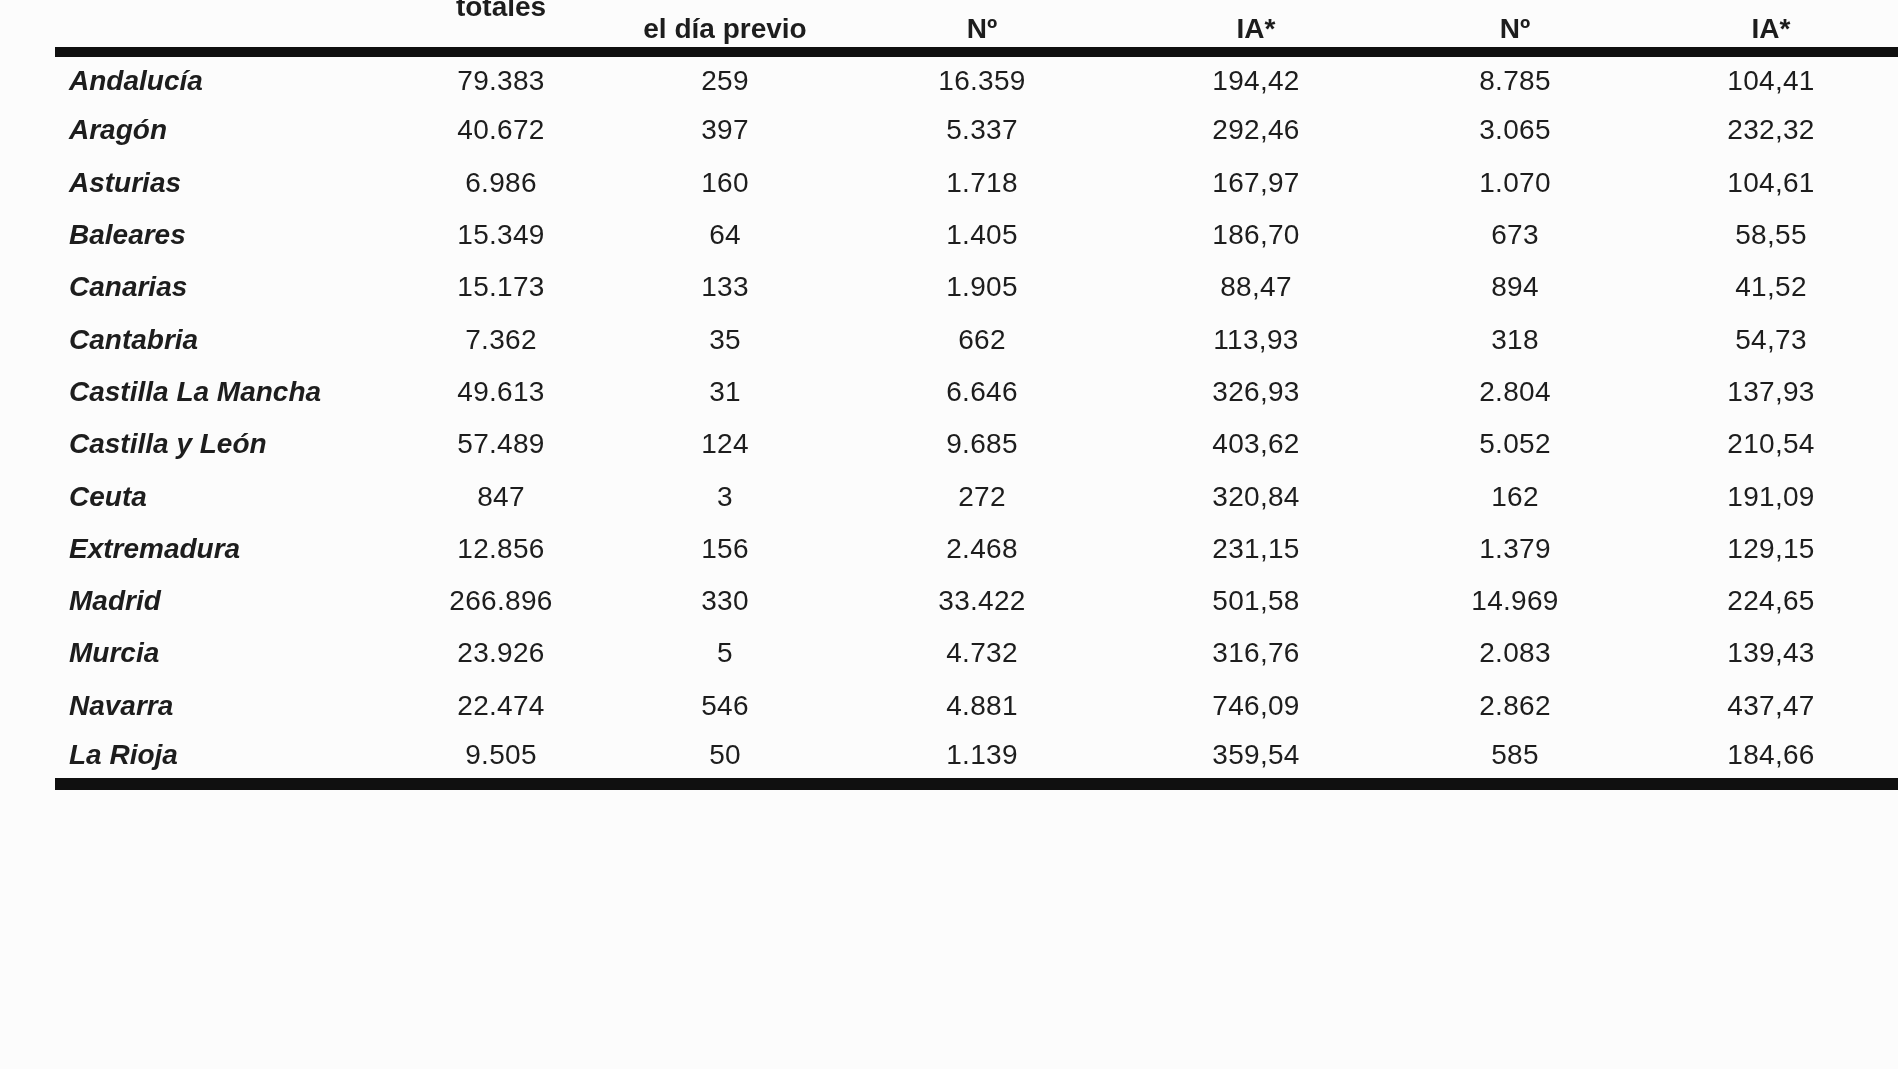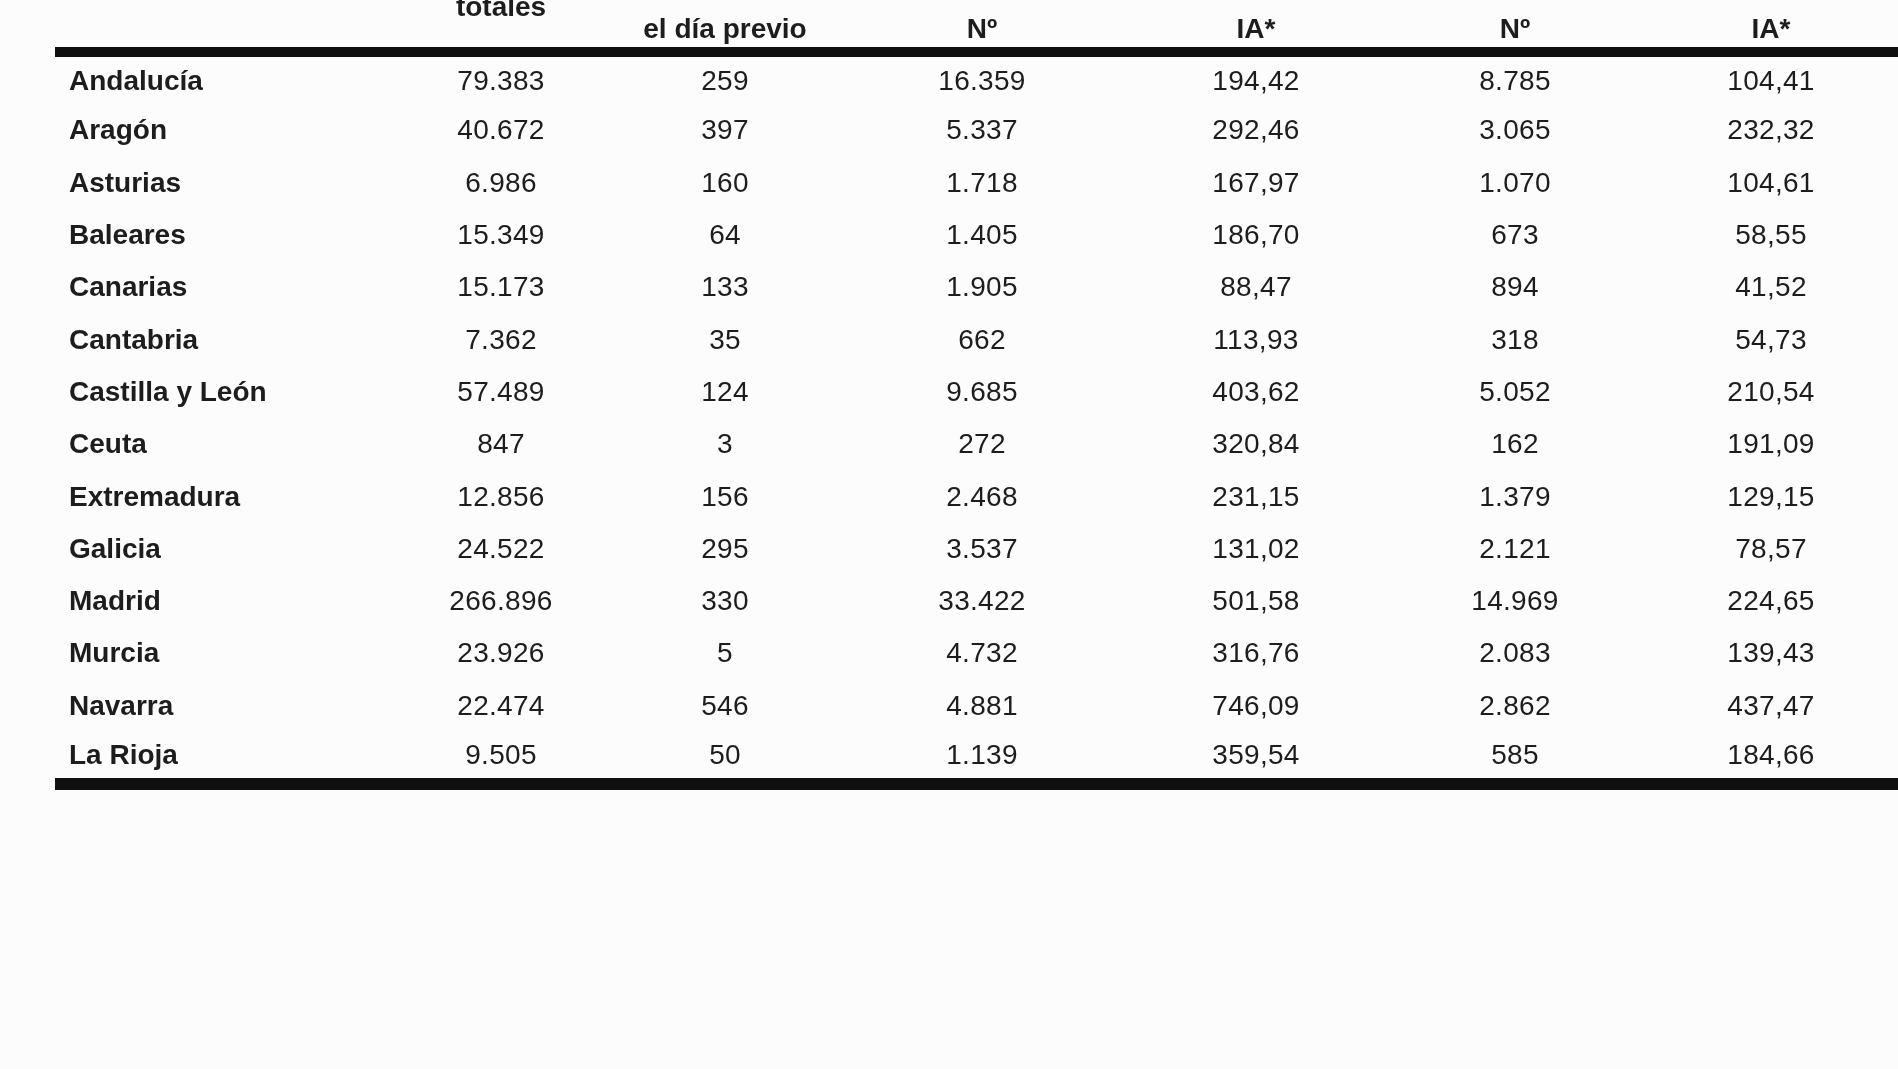--- a/index.html
+++ b/index.html
@@ -60,20 +60,21 @@
     text-align: center;
     vertical-align: middle;
     white-space: nowrap;
     letter-spacing: 0.3px;
   }
   tbody td.region {
     text-align: left;
     padding-left: 14px;
     font-weight: 700;
     letter-spacing: 0;
+    font-style: italic;
   }
 </style>
 </head>
 <body>
 
 <div class="page">
   <table class="data-table">
     <colgroup>
       <col style="width:335px">
       <col style="width:222px">
@@ -143,20 +144,29 @@
         <tr>
       <td class="region">Cantabria</td>
       <td>7.362</td>
       <td>35</td>
       <td>662</td>
       <td>113,93</td>
       <td>318</td>
       <td>54,73</td>
     </tr>
         <tr>
+      <td class="region">Castilla La Mancha</td>
+      <td>49.613</td>
+      <td>31</td>
+      <td>6.646</td>
+      <td>326,93</td>
+      <td>2.804</td>
+      <td>137,93</td>
+    </tr>
+        <tr>
       <td class="region">Castilla y León</td>
       <td>57.489</td>
       <td>124</td>
       <td>9.685</td>
       <td>403,62</td>
       <td>5.052</td>
       <td>210,54</td>
     </tr>
         <tr>
       <td class="region">Ceuta</td>
@@ -170,29 +180,20 @@
         <tr>
       <td class="region">Extremadura</td>
       <td>12.856</td>
       <td>156</td>
       <td>2.468</td>
       <td>231,15</td>
       <td>1.379</td>
       <td>129,15</td>
     </tr>
         <tr>
-      <td class="region">Galicia</td>
-      <td>24.522</td>
-      <td>295</td>
-      <td>3.537</td>
-      <td>131,02</td>
-      <td>2.121</td>
-      <td>78,57</td>
-    </tr>
-        <tr>
       <td class="region">Madrid</td>
       <td>266.896</td>
       <td>330</td>
       <td>33.422</td>
       <td>501,58</td>
       <td>14.969</td>
       <td>224,65</td>
     </tr>
         <tr>
       <td class="region">Murcia</td>

